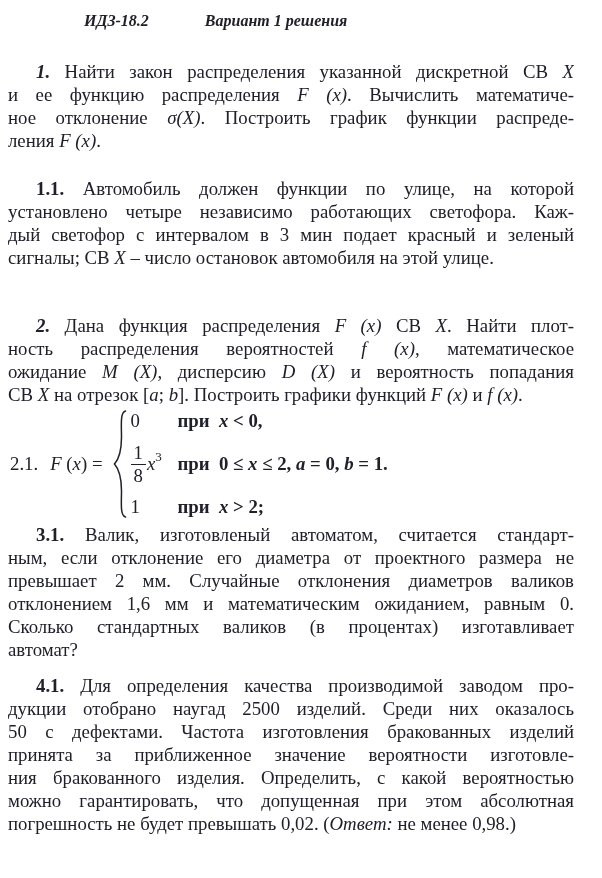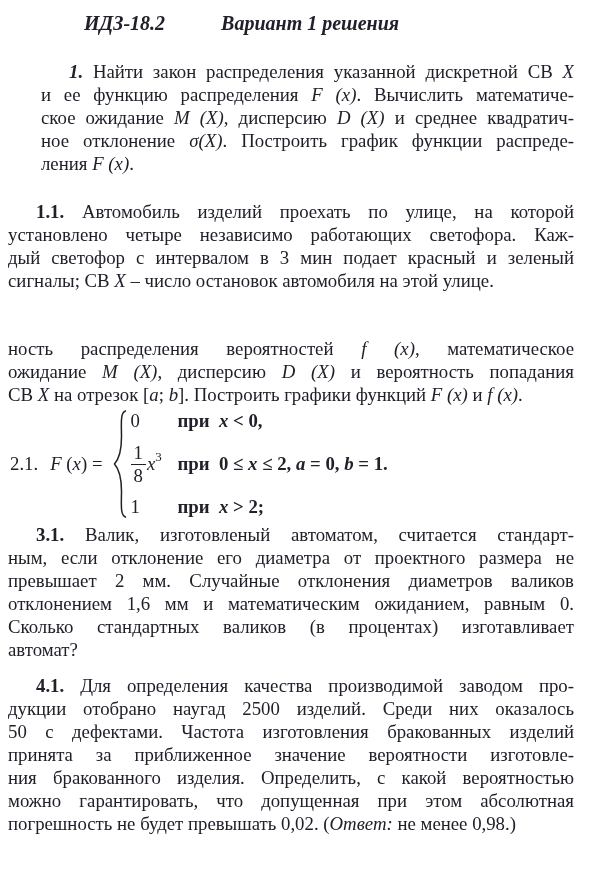--- a/index.html
+++ b/index.html
@@ -3,30 +3,30 @@
 <meta charset="utf-8">
 <style>
   html,body{margin:0;padding:0;}
   body{
     width:602px;height:878px;background:#ffffff;
     font-family:"Liberation Serif","DejaVu Serif",serif;
     font-size:18.8px;color:#20202a;overflow:hidden;
   }
   .page{padding:8px 28px 0 8px;width:566px;}
   
-  .doc-header{height:24px;margin:4px 0 0 76px;font-size:20px;font-weight:700;font-style:italic;white-space:nowrap;}
+  .doc-header{height:24px;margin:4px 0 0 76px;font-size:16px;font-weight:700;font-style:italic;white-space:nowrap;}
   .doc-header .variant{margin-left:56px;}
   
   .para{margin:0;}
   .line{display:block;line-height:23px;height:23px;text-align:justify;text-align-last:justify;overflow:hidden;white-space:normal;}
   .line-first{text-indent:28px;}
   .line-last{text-align-last:left;}
   .st-b{font-weight:700;}
   .st-i{font-style:italic;}
-  .mt-p1{margin-top:24px;margin-left:33px;}
+  .mt-p1{margin-top:24px;}
   .mt-p11{margin-top:25px;}
   .mt-p2{margin-top:45px;}
   .mt-p31{margin-top:3px;}
   .mt-p41{margin-top:13px;}
   
   .formula{margin:2px 0 0 2px;height:112px;display:flex;align-items:center;}
   .f-label{font-weight:400;margin-right:12px;}
   .f-lhs{margin-right:9px;white-space:nowrap;}
   .f-brace{display:flex;align-items:center;margin-right:4px;}
   .f-cases{display:flex;flex-direction:column;justify-content:space-between;height:108px;}
@@ -45,33 +45,33 @@
 
 <div class="page">
 
   <div class="doc-header">
     <span class="course">ИДЗ-18.2</span><span class="variant">Вариант 1 решения</span>
   </div>
 
   <div class="para mt-p1">
       <div class="line line-first"><span class="st-b st-i">1.</span><span> Найти закон распределения указанной дискретной СВ </span><span class="st-i">X</span></div>
       <div class="line"><span>и ее функцию распределения </span><span class="st-i">F (x)</span><span>. Вычислить математиче-</span></div>
-      <div class="line"><span>ское ожидание </span><span class="st-i">M (X)</span><span>, дисперсию </span><span class="st-i">D (X)</span><span> и среднее квадратич-</span></div>
       <div class="line"><span>ное отклонение </span><span class="st-i">σ(X)</span><span>. Построить график функции распреде-</span></div>
       <div class="line line-last"><span>ления </span><span class="st-i">F (x)</span><span>.</span></div>
     </div>
 
   <div class="para mt-p11">
-      <div class="line line-first"><span class="st-b">1.1.</span><span> Автомобиль изделий проехать по улице, на которой</span></div>
+      <div class="line line-first"><span class="st-b">1.1.</span><span> Автомобиль должен функции по улице, на которой</span></div>
       <div class="line"><span>установлено четыре независимо работающих светофора. Каж-</span></div>
       <div class="line"><span>дый светофор с интервалом в 3 мин подает красный и зеленый</span></div>
       <div class="line line-last"><span>сигналы; СВ </span><span class="st-i">X</span><span> – число остановок автомобиля на этой улице.</span></div>
     </div>
 
   <div class="para mt-p2">
+      <div class="line line-first"><span class="st-b st-i">2.</span><span> Дана функция распределения </span><span class="st-i">F (x)</span><span> СВ </span><span class="st-i">X</span><span>. Найти плот-</span></div>
       <div class="line"><span>ность распределения вероятностей </span><span class="st-i">f (x)</span><span>, математическое</span></div>
       <div class="line"><span>ожидание </span><span class="st-i">M (X)</span><span>, дисперсию </span><span class="st-i">D (X)</span><span> и вероятность попадания</span></div>
       <div class="line line-last"><span>СВ </span><span class="st-i">X</span><span> на отрезок [</span><span class="st-i">a</span><span>; </span><span class="st-i">b</span><span>]. Построить графики функций </span><span class="st-i">F (x)</span><span> и </span><span class="st-i">f (x)</span><span>.</span></div>
     </div>
 
   <div class="formula">
     <span class="f-label">2.1.</span>
     <span class="f-lhs"><span class="st-i">F</span><span> (</span><span class="st-i">x</span><span>)</span><span>  =  </span></span>
     <span class="f-brace">
       <svg width="15" height="110" viewBox="0 0 15 110" aria-hidden="true">

